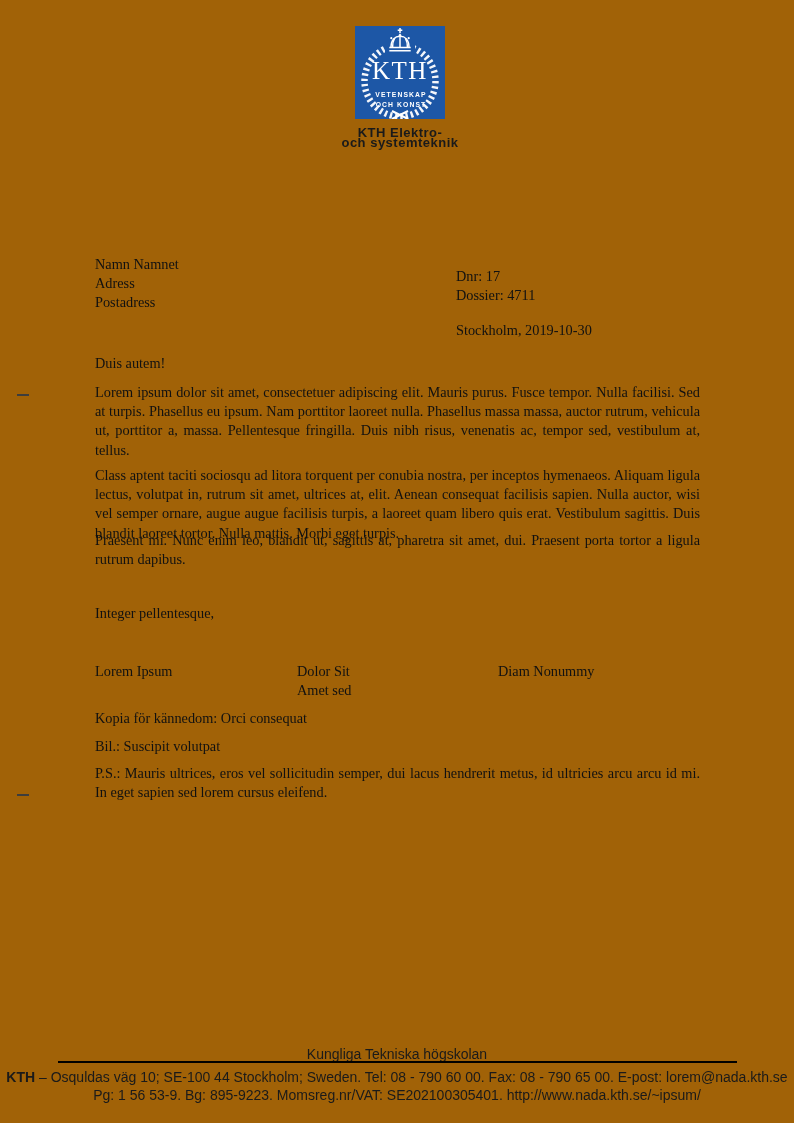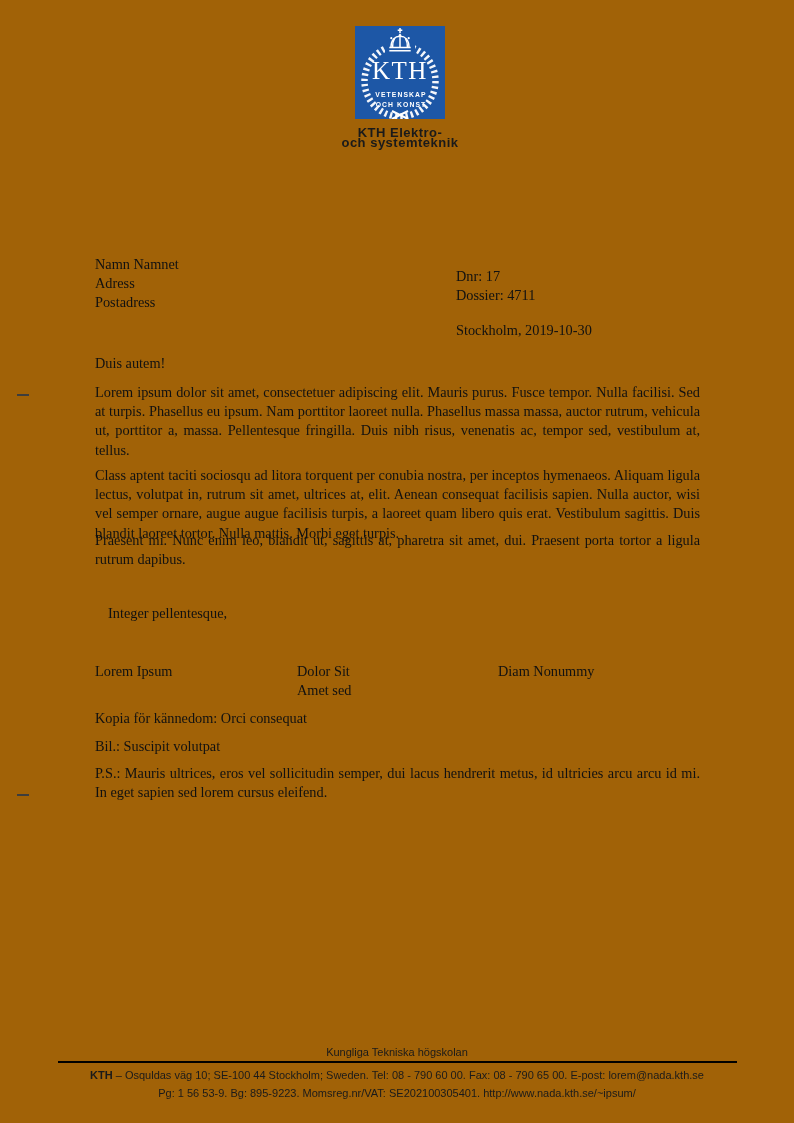--- a/index.html
+++ b/index.html
@@ -42,31 +42,31 @@
     font-family: "Liberation Serif", serif;
   }
   .just { text-align: justify; font-family: Liberation Serif, serif; }
   .recipient   { left: 95px;  top: 247px; margin-top: 8px; }
   .reference   { left: 456px; top: 267px; }
   .dateline    { left: 456px; top: 321px; }
   .salutation  { left: 95px;  top: 354px; }
   .para1       { left: 95px;  top: 383px; width: 605px; }
   .para2       { left: 95px;  top: 466px; width: 605px; }
   .para3       { left: 95px;  top: 531px; width: 605px; }
-  .closing     { left: 95px;  top: 604px; margin-left: 13px; }
+  .closing     { left: 95px;  top: 604px; }
   .sig-col-1   { left: 95px;  top: 662px; }
   .sig-col-2   { left: 297px; top: 662px; }
   .sig-col-3   { left: 498px; top: 662px; }
   .cc-line     { left: 95px;  top: 709px; }
   .encl-line   { left: 95px;  top: 737px; }
   .ps-block    { left: 95px;  top: 764px; width: 605px; }
   
   .footer-sans {
     font-family: "Liberation Sans", sans-serif;
-    font-size: 11px; color: #1a1a1a; text-align: center;
+    font-size: 14px; color: #1a1a1a; text-align: center;
     left: 0; width: 794px;
   }
   .footer-institution { top: 1046px; }
   .footer-rule {
     position: absolute; left: 58px; top: 1061px;
     width: 679px; height: 2px; background: #000;
   }
   .footer-line1 { top: 1069px; }
   .footer-line2 { top: 1087px; }
   .footer-line1 b { font-weight: bold; }

